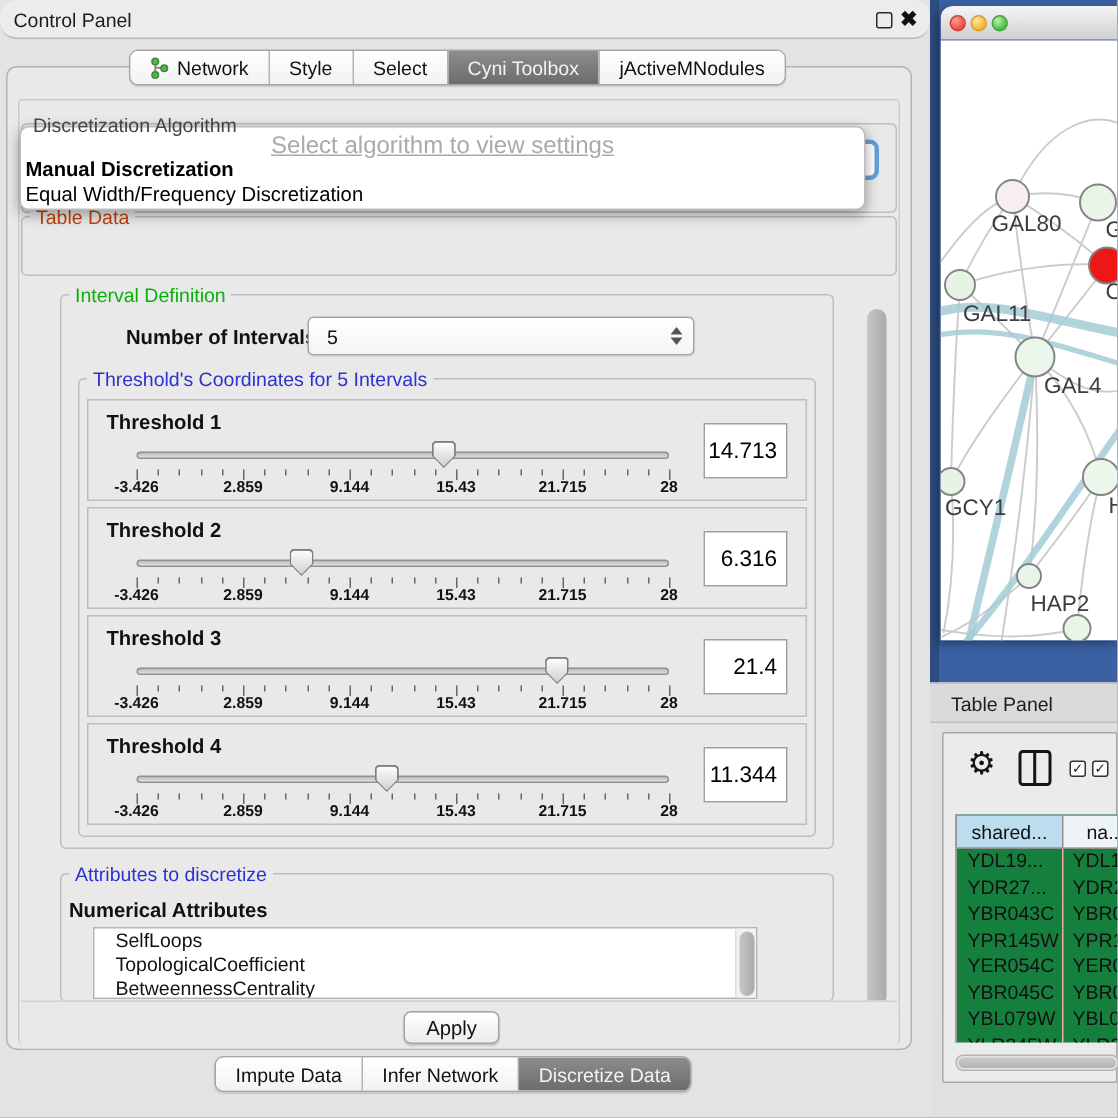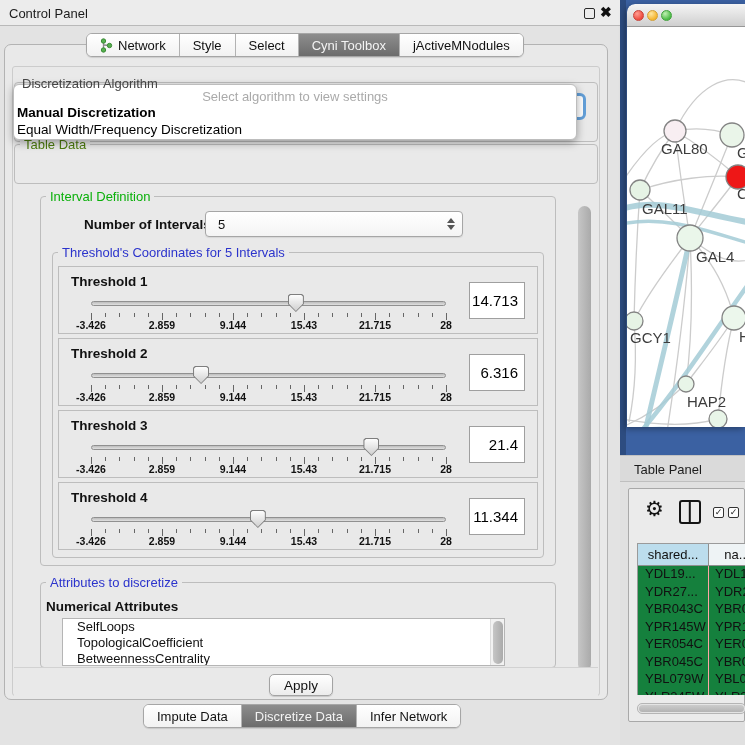--- a/index.html
+++ b/index.html
@@ -6,52 +6,52 @@
   html,body { background:#888; }
   .screen {
     position:relative; width:745px; height:745px; overflow:hidden;
     font-family:"Liberation Sans", sans-serif; background:#e5e5e5;
     -webkit-font-smoothing:antialiased;
   }
   .abs { position:absolute; }
 
   
   .left-region { position:absolute; left:0; top:0; width:620px; height:745px; background:#e3e3e3; }
-  .cp-titlebar { position:absolute; left:0; top:0; width:620px; height:26px; background:#ececec; border-bottom:1px solid #b9b9b9; }
+  .cp-titlebar { position:absolute; left:0; top:0; width:620px; height:26px; background:#ececec; border-bottom:1px solid #b9b9b9;border-radius:11px; }
   .cp-title { position:absolute; left:9px; top:6px; font-size:13px; color:#1c1c1c; }
   .float-btn { position:absolute; left:584px; top:8px; width:11px; height:11px; border:1.6px solid #2a2a2a; border-radius:2px; }
   .close-btn { position:absolute; left:600px; top:4px; font-size:14px; font-weight:bold; color:#111; }
 
   .tab-content { position:absolute; left:4px; top:44px; width:604px; height:656px; background:#e9e9e9; border:1px solid #b3b3b3; border-radius:7px; }
   .inner-panel { position:absolute; left:12px; top:66px; width:588px; height:630px; border:1px solid #cccccc; border-radius:3px; }
 
   
   .seg-bar { position:absolute; display:flex; height:24px; border:1px solid #a6a6a6; border-radius:6px; background:#ffffff; overflow:hidden; box-shadow:0 1px 1px rgba(0,0,0,.12); }
   .seg { display:flex; align-items:center; justify-content:center; padding:0 13px; font-size:13px; color:#111; border-right:1px solid #b3b3b3; background:linear-gradient(#ffffff,#f2f2f2); white-space:nowrap; cursor:default; }
   .seg:last-child { border-right:none; }
   .seg.selected { background:linear-gradient(#8d8d8d,#6c6c6c); color:#f3f3f3; }
   .seg .net-ic { margin-right:5px; }
 
   
   .group { position:absolute; border:1px solid #bdbdbd; border-radius:4px; }
-  .group-title { position:absolute; font-size:13px; color:#4d7c0f; background:#e9e9e9; padding:0 4px; white-space:nowrap; }
+  .group-title { position:absolute; font-size:13px; color:#c2410c; background:#e9e9e9; padding:0 4px; white-space:nowrap; }
   .gt-green { color:#0ab00a; }
   .gt-blue { color:#2b33cc; }
 
   
   .combo { position:absolute; background:linear-gradient(#ffffff,#f4f4f4); border:1px solid #a6a6a6; border-radius:4px; font-size:13px; color:#111; display:flex; align-items:center; padding-left:9px; box-shadow:0 1px 1px rgba(0,0,0,.08); }
   .spin { position:absolute; right:7px; top:50%; transform:translateY(-50%); width:8px; height:12px; }
   .spin:before, .spin:after { content:""; position:absolute; left:0; border-left:4px solid transparent; border-right:4px solid transparent; }
   .spin:before { top:0; border-bottom:5px solid #555; }
   .spin:after { bottom:0; border-top:5px solid #555; }
 
   
   .focus-combo { position:absolute; left:20px; top:93px; width:566px; height:27px; background:#fff; border:3px solid #639fd8; border-radius:6px; z-index:5; }
   .popup { position:absolute; left:13px; top:84px; width:564px; height:56px; background:#ffffff; border:1px solid #bdbdbd; border-radius:6px; box-shadow:0 3px 9px rgba(0,0,0,.35); z-index:10; }
-  .popup-placeholder { position:absolute; left:0; top:4px; width:100%; text-align:center; font-size:13px; color:#aaaaaa; }
+  .popup-placeholder { position:absolute; left:0; top:4px; width:100%; text-align:center; font-size:16px; color:#aaaaaa;text-decoration:underline; }
   .popup-item { position:absolute; left:3px; font-size:13.5px; color:#000; }
   .popup-item.b { font-weight:bold; }
   .disc-title { position:absolute; left:22px; top:76px; font-size:13px; color:#444; z-index:12; }
 
   
   .v-thumb { position:absolute; border-radius:7px; background:linear-gradient(90deg,#c6c6c6,#aaaaaa); }
   .h-thumb { position:absolute; border-radius:5px; background:linear-gradient(#cccccc,#b3b3b3); }
 
   
   .threshold-box { position:absolute; left:58px; width:480px; height:68px; border:1px solid #bdbdbd; background:#e9e9e9; }
@@ -343,22 +343,22 @@
       <div class="attr-sb">
           <div class="v-thumb"></div>
         </div>
     </div>
 
     <div class="abs" style="left:14px; top:667px; width:584px; height:32px; background:#e9e9e9; border-top:1px solid #d2d2d2;"></div>
     <button class="btn" style="left:269px; top:674px; width:64px; height:22px;">Apply</button>
 
     <div class="seg-bar" style="left:143px; top:704px;" id="bottom-tabs">
         <div class="seg">Impute Data</div>
+        <div class="seg">Infer Network</div>
         <div class="seg selected">Discretize Data</div>
-        <div class="seg">Infer Network</div>
       </div>
   </div>
 
   <div class="right-region">
     <div class="desktop"></div>
     <div class="desktop-edge"></div>
 
     <div class="net-window">
       <div class="net-titlebar">
         <span class="light" style="left:6px; background:radial-gradient(circle at 35% 30%, #ff9d92, #ee4b3e 70%); border:1px solid #c7423a;"></span>

